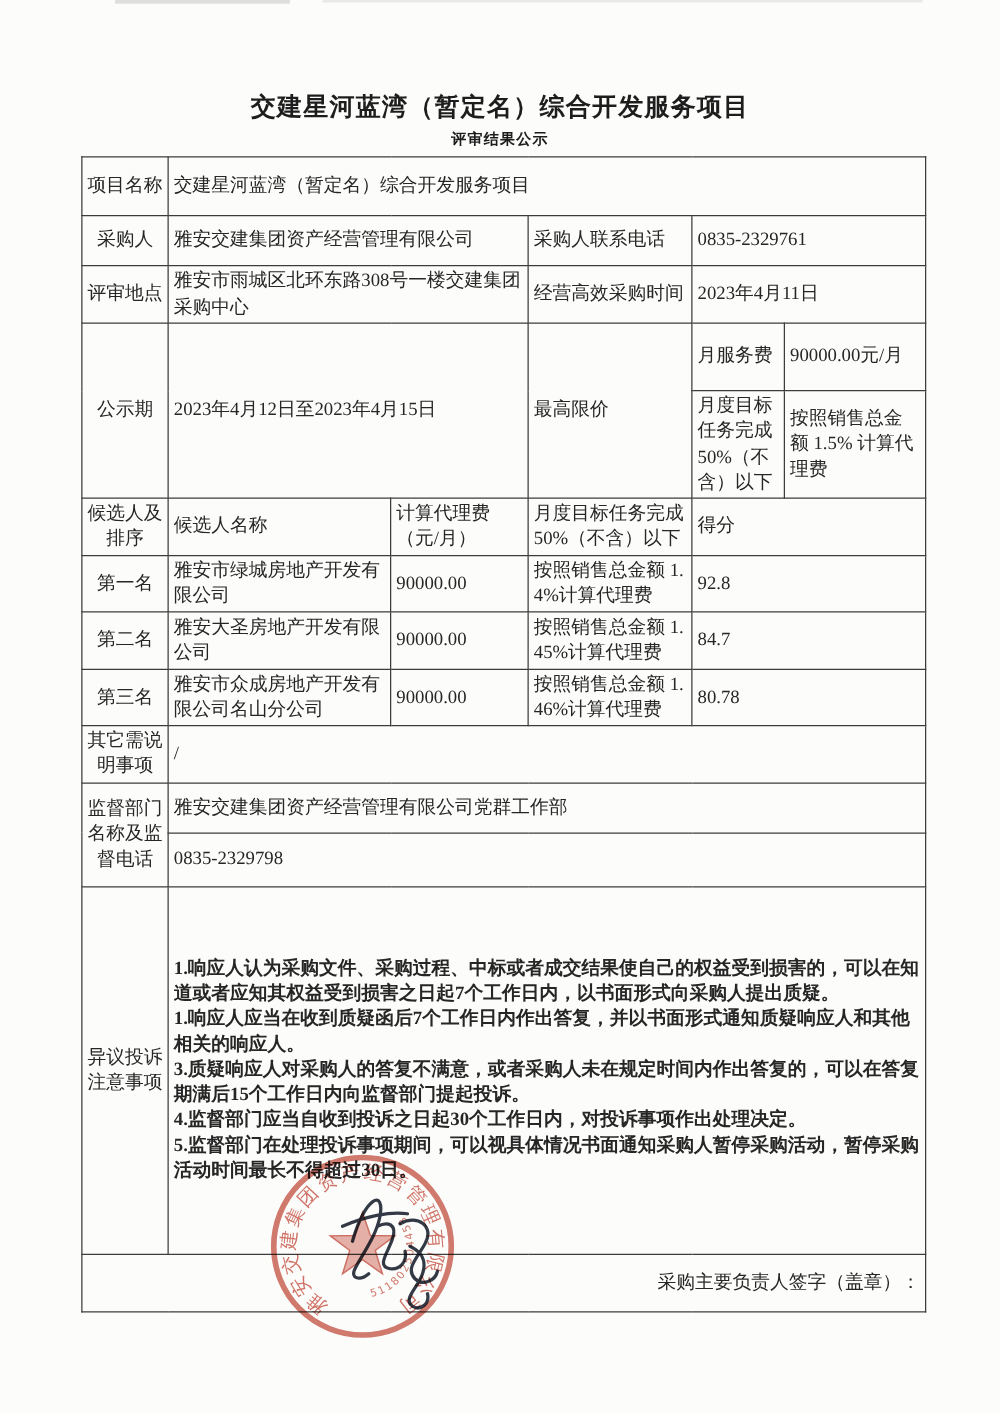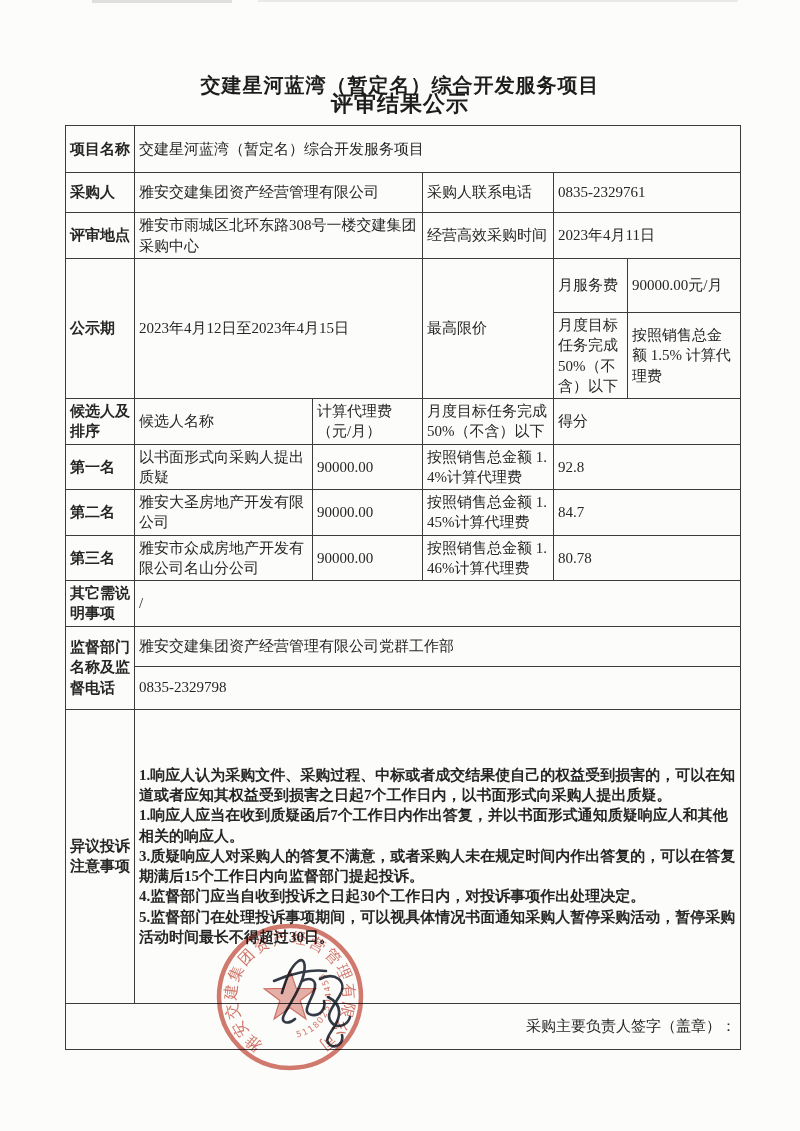--- a/index.html
+++ b/index.html
@@ -6,35 +6,35 @@
   body{
     width:800px;height:1131px;position:relative;
     background:#fcfcfa;
     font-family:"Liberation Serif","DejaVu Serif",serif;
     color:#232323;
     overflow:hidden;
   }
   .scan-artifact{position:absolute;background:#bdbdbd;}
   .doc-title{position:absolute;left:0;width:800px;text-align:center;font-weight:bold;color:#1d1d1d;letter-spacing:1px;}
   #title1{top:72px;font-size:20px;}
-  #title2{top:89px;font-size:22px;}
+  #title2{top:103px;font-size:12px;}
   table.doc{
     position:absolute;left:65px;top:125px;width:675px;
     border-collapse:collapse;table-layout:fixed;
     font-size:15px;color:#262626;
   }
   table.doc td{
     border:1px solid #3c3c3c;
     vertical-align:middle;
     padding:2px 4px;
     line-height:1.35;
     overflow:hidden;
     word-break:break-all;
   }
-  td.lbl{padding-left:6px;text-align:left;font-weight:bold;}
+  td.lbl{padding-left:6px;text-align:center;}
   td.val{padding-left:8px;text-align:left;}
   td.ctr{text-align:left;padding-left:2px;padding-right:2px;}
   td.notes{padding:8px 10px;text-align:left;line-height:1.55;}
   .note-line{margin:0;font-weight:bold;}
   td.sig{padding-left:6px;text-align:right;font-size:15px;}
   
   #stamp{position:absolute;left:210px;top:917px;mix-blend-mode:multiply;opacity:.9;}
   #signature{position:absolute;left:268px;top:943px;mix-blend-mode:multiply;}
 </style>
 </head>
@@ -91,21 +91,21 @@
   <tr style="height:42px">
     <td class="lbl">候选人及排序</td>
     <td class="ctr">候选人名称</td>
     <td class="ctr">计算代理费（元/月）</td>
     <td class="ctr">月度目标任务完成50%（不含）以下</td>
     <td class="ctr" colspan="2">得分</td>
   </tr>
 
   <tr style="height:37px">
     <td class="lbl">第一名</td>
-    <td class="val">以书面形式向采购人提出质疑</td>
+    <td class="val">雅安市绿城房地产开发有限公司</td>
     <td class="ctr">90000.00</td>
     <td class="ctr">按照销售总金额 1.4%计算代理费</td>
     <td class="ctr" colspan="2">92.8</td>
   </tr>
   <tr style="height:38px">
     <td class="lbl">第二名</td>
     <td class="val">雅安大圣房地产开发有限公司</td>
     <td class="ctr">90000.00</td>
     <td class="ctr">按照销售总金额 1.45%计算代理费</td>
     <td class="ctr" colspan="2">84.7</td>

